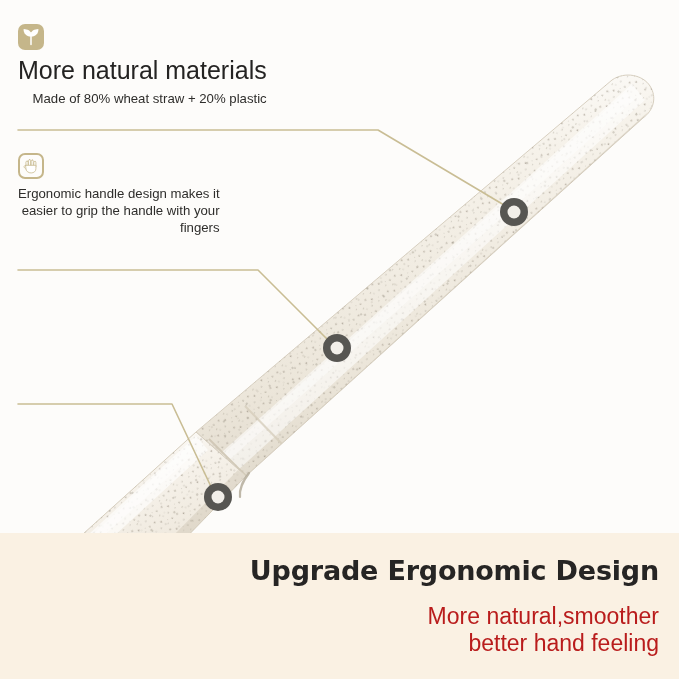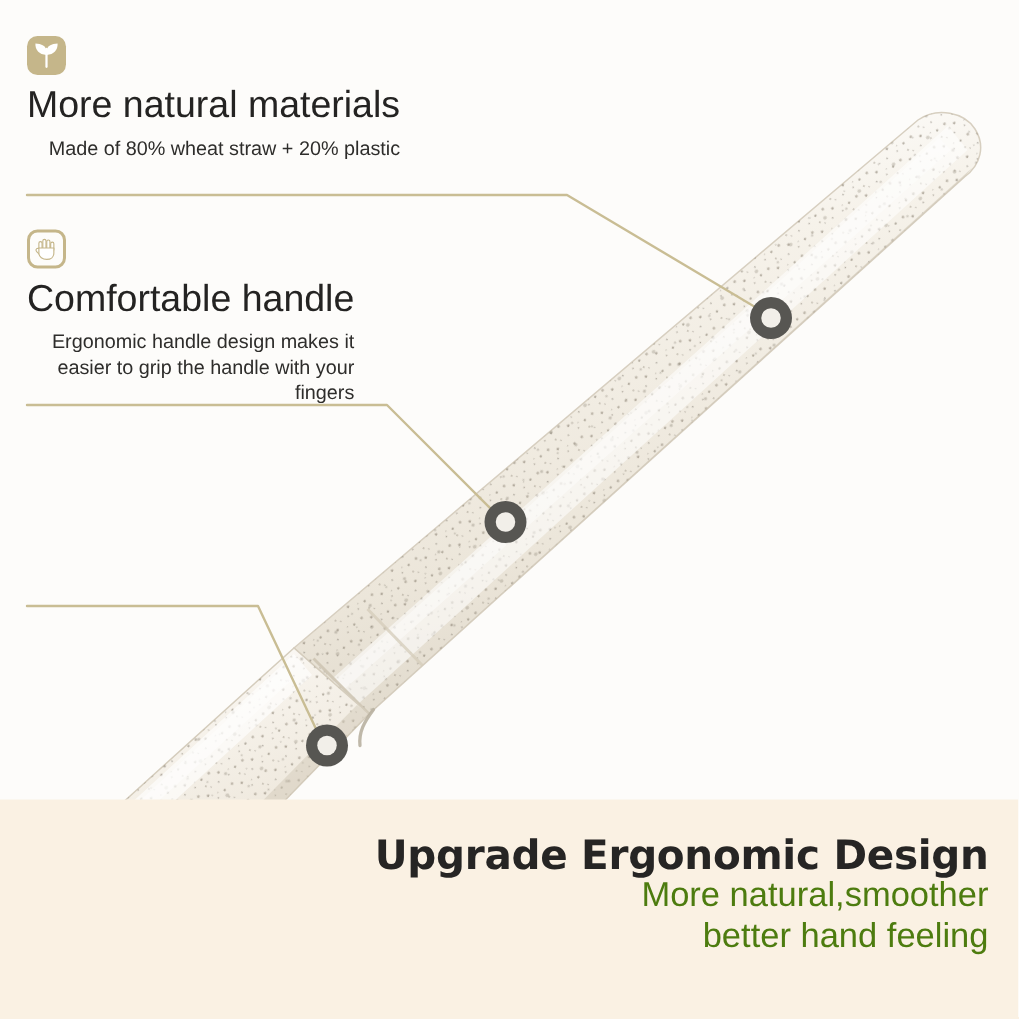--- a/index.html
+++ b/index.html
@@ -25,26 +25,26 @@
   .banner-title{
     position:absolute;right:20px;top:22px;
     font-family:"DejaVu Sans", sans-serif;
     font-weight:bold;
     font-size:27px;
     letter-spacing:-0.2px;
     color:#262524;
     white-space:nowrap;
   }
   .banner-sub{
-    position:absolute;right:20px;top:50px;
+    position:absolute;right:20px;top:70px;
     text-align:right;
     font-family:"Liberation Sans", sans-serif;
     font-size:23px;
     line-height:1.18;
-    color:#4d7c0f;
+    color:#b91c1c;
     white-space:pre-line;
   }
   
   .product-layer{
     position:absolute;left:0;top:0;width:679px;height:679px;
     pointer-events:none;
   }
   
   .callout{position:absolute;}
   .c-icon{
@@ -232,21 +232,20 @@
         <g fill="#ffffff" stroke="#c5b68a" stroke-width="0.9" stroke-linejoin="round" stroke-linecap="round">
           <rect x="7.0" y="7.2" width="2.5" height="7.6" rx="1.25"></rect>
           <rect x="10.1" y="5.4" width="2.5" height="9.4" rx="1.25"></rect>
           <rect x="13.2" y="5.9" width="2.5" height="8.9" rx="1.25"></rect>
           <rect x="16.3" y="7.6" width="2.5" height="7.2" rx="1.25"></rect>
           <path d="M 6.2 12.4 C 4.6 12.4, 4.3 14.2, 5.4 15.2 L 8.3 18.0 L 8.3 12.6 Z"></path>
           <path d="M 7.0 12.2 L 18.8 12.2 L 18.8 16.2 C 18.8 19.3, 16.4 21.2, 13.2 21.2 C 10.0 21.2, 7.0 19.3, 7.0 16.2 Z"></path>
         </g>
       </svg>
     </span>
-    <div class="c-title">Comfortable handle</div>
     <div class="c-desc">Ergonomic handle design makes it
 easier to grip the handle with your
 fingers</div>
   </div>
 
 
   <div class="banner">
     <div class="banner-title">Upgrade Ergonomic Design</div>
     <div class="banner-sub">More natural,smoother
 better hand feeling</div>

